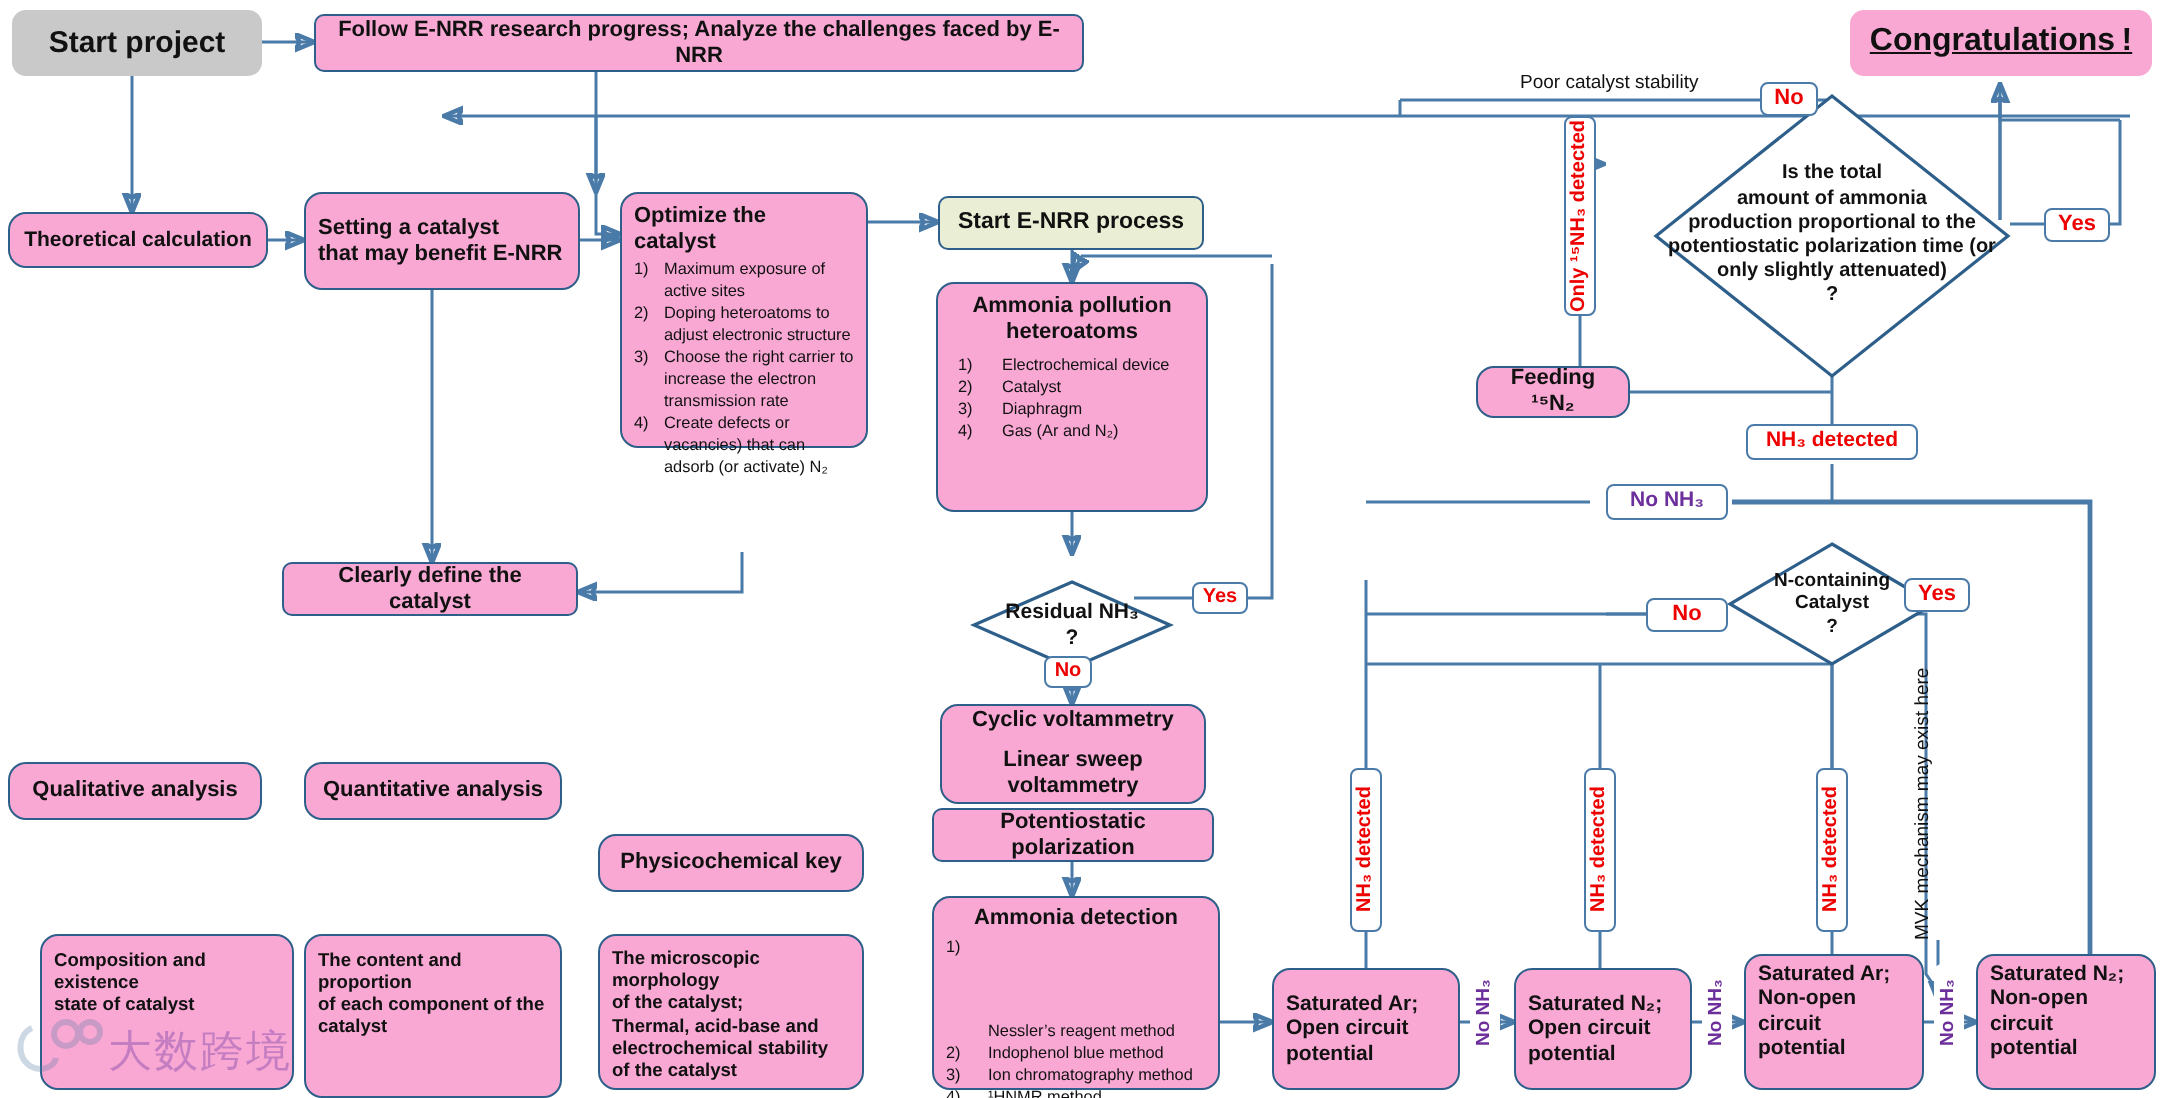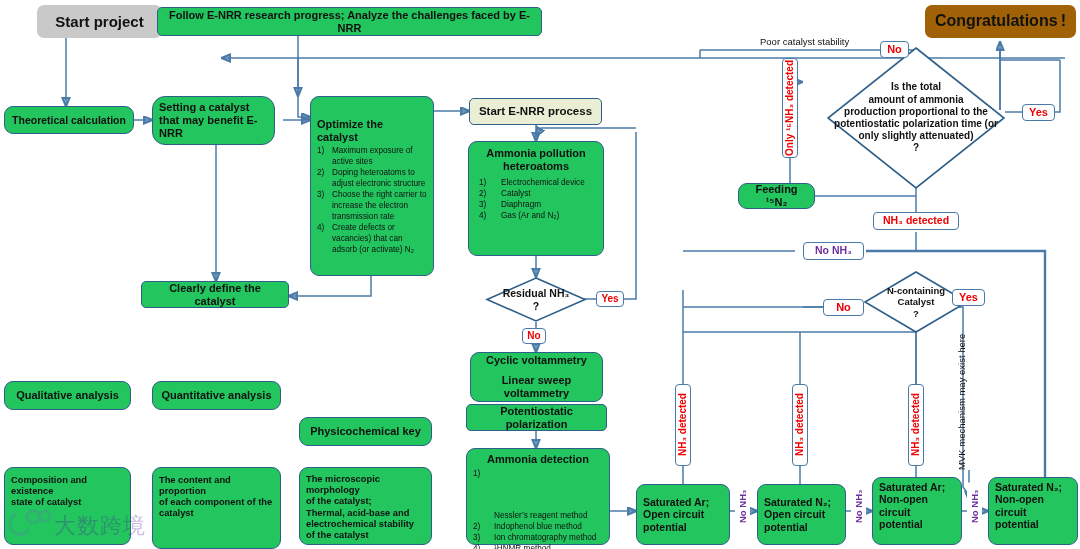--- a/index.html
+++ b/index.html
@@ -6,21 +6,21 @@
   html,body{margin:0;padding:0;background:#ffffff;}
   body{font-family:"Liberation Sans", sans-serif;}
   #stage{position:relative;width:1080px;height:549px;background:#fff;overflow:hidden;}
 
   
   .node{
     position:absolute;
     box-sizing:border-box;
     border:1.6px solid #2e5f8a;
     border-radius:9px;
-    background:#22c55e;
+    background:#f9a8d4;
     color:#111;
     font-weight:bold;
     line-height:1.18;
     display:flex;
     flex-direction:column;
     justify-content:center;
   }
   .node.center{align-items:center;text-align:center;}
   .node.left{align-items:flex-start;text-align:left;}
   .pad{padding:3px 6px;}
@@ -29,21 +29,21 @@
   .node ol.lst{
     margin:2px 0 0 0;padding:0;list-style:none;font-weight:normal;
     font-size:8.2px;line-height:1.34;width:100%;
   }
   .node ol.lst li{display:flex;gap:4px;}
   .node ol.lst li .num{flex:0 0 auto;width:11px;}
   .node ol.lst li .txt{flex:1 1 auto;}
 
   
   .gray{background:#c9c9c9;border:none;border-radius:7px;}
-  .green{background:#a16207;border:none;border-radius:7px;}
+  .green{background:#f9a8d4;border:none;border-radius:7px;text-decoration:underline;}
   .cream{background:#e9eed4;border:1.6px solid #2e5f8a;}
 
   
   .diamond{position:absolute;}
   .diamond svg{position:absolute;left:0;top:0;overflow:visible;}
   .diamond .dlabel{
     position:absolute;left:0;top:0;width:100%;height:100%;
     display:flex;flex-direction:column;align-items:center;justify-content:center;
     text-align:left;font-weight:bold;color:#111;line-height:1.22;
     pointer-events:none;
@@ -175,38 +175,38 @@
 
     <path d="M700,50 L700,58"></path>
 
     <path d="M1005,112 L1022,112"></path>
     <path d="M1055,112 L1060,112 L1060,60"></path>
     <path d="M1000,49 L1000,110 " stroke="none"></path>
     <path d="M1000,110 L1000,48" stroke="none"></path>
     <path d="M1060,60 L1000,60 L1000,42" marker-end="url(#ah)"></path>
   </svg>
 
-  <div class="node center gray" style="left:6px; top:5px; width:125px; height:33px; font-size:15px;margin-left:31px;">
+  <div class="node center gray" style="left:6px; top:5px; width:125px; height:33px; font-size:15px;">
     <span>Start project</span>
   </div>
 
   <div class="node center pad" style="left:157px; top:7px; width:385px; height:29px; font-size:11px; border-radius:5px;">
     <span>Follow E-NRR research progress; Analyze the challenges faced by E-NRR</span>
   </div>
 
   <div class="node center pad" style="left:4px; top:106px; width:130px; height:28px; font-size:10.5px;">
     <span>Theoretical calculation</span>
   </div>
 
-  <div class="node left pad" style="left:152px; top:96px; width:123px; height:49px; font-size:11px;border-radius:13px;">
+  <div class="node left pad" style="left:152px; top:96px; width:138px; height:49px; font-size:11px;">
     <span>Setting a catalyst</span>
     <span>that may benefit E-NRR</span>
   </div>
 
-  <div class="node left pad" style="left:310px; top:96px; width:124px; height:180px; font-size:11px; justify-content:center; padding-top:5px;">
+  <div class="node left pad" style="left:310px; top:96px; width:124px; height:128px; font-size:11px; justify-content:flex-start; padding-top:5px;">
     <span class="title" style="text-align:left;">Optimize the catalyst</span>
     <ol class="lst">
       <li>
           <span class="num">1)</span>
           <span class="txt">Maximum exposure of active sites</span>
         </li>
       <li>
           <span class="num">2)</span>
           <span class="txt">Doping heteroatoms to adjust electronic structure</span>
         </li>
@@ -255,21 +255,21 @@
   <div class="node center pad" style="left:4px; top:381px; width:127px; height:29px; font-size:11px;">
     <span>Qualitative analysis</span>
   </div>
   <div class="node center pad" style="left:152px; top:381px; width:129px; height:29px; font-size:11px;">
     <span>Quantitative analysis</span>
   </div>
   <div class="node center pad" style="left:299px; top:381px; width:133px; height:29px; font-size:11px;margin-top:36px;">
     <span>Physicochemical key</span>
   </div>
 
-  <div class="node left pad" style="left:4px; top:467px; width:127px; height:78px; font-size:9.3px; justify-content:flex-start; padding-top:7px;">
+  <div class="node left pad" style="left:20px; top:467px; width:127px; height:78px; font-size:9.3px; justify-content:flex-start; padding-top:7px;">
     <span>Composition and existence</span>
     <span>state of catalyst</span>
   </div>
 
   <div class="node left pad" style="left:152px; top:467px; width:129px; height:82px; font-size:9.3px; justify-content:flex-start; padding-top:7px;">
     <span>The content and proportion</span>
     <span>of each component of the</span>
     <span>catalyst</span>
   </div>
 
@@ -344,21 +344,21 @@
   </div>
 
   <div class="node center pad" style="left:738px; top:183px; width:77px; height:26px; font-size:11px;">
     <span>Feeding ¹⁵N₂</span>
   </div>
 
   <div class="node center green" style="left:925px; top:5px; width:151px; height:33px; font-size:16px;">
     <span>Congratulations !</span>
   </div>
 
-  <div class="diamond" style="left:486px; top:277px; width:100px; height:45px;">
+  <div class="diamond" style="left:486px; top:290px; width:100px; height:45px;">
     <svg width="100" height="45">
       <polygon points="50,1 99,22.5 50,44 1,22.5" fill="#ffffff" stroke="#2e5f8a" stroke-width="1.6"></polygon>
     </svg>
     <div class="dlabel" style="font-size:10.5px;">
       <span>Residual NH₃</span>
       <span>?</span>
     </div>
   </div>
 
   <div class="diamond" style="left:827px; top:47px; width:178px; height:142px;">

